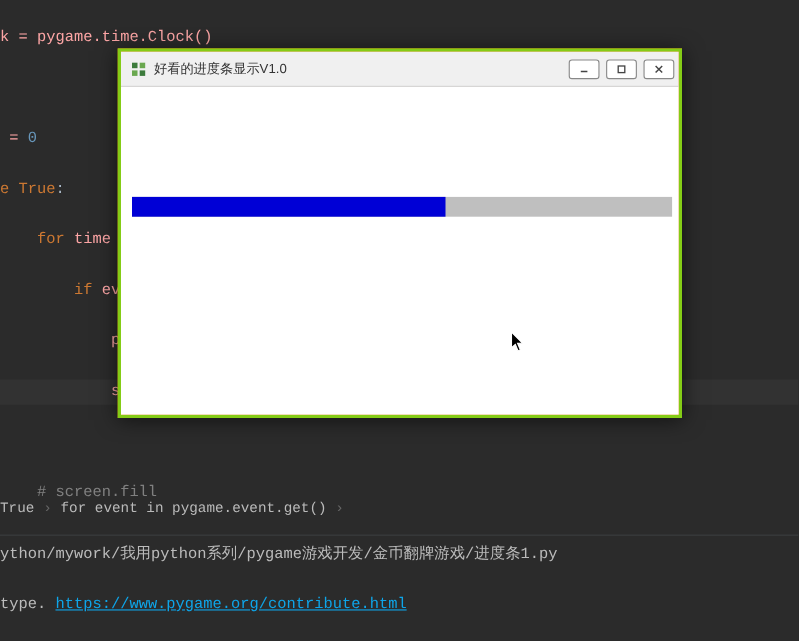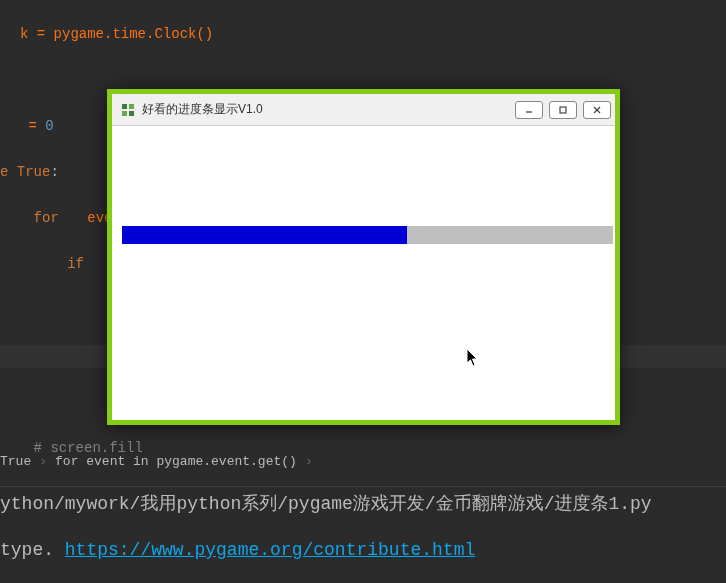--- a/index.html
+++ b/index.html
@@ -21,21 +21,21 @@
     height: 440px;
     padding-top: 0;
     line-height: 23px;
     white-space: pre;
   }
   .code-line { padding-left: 0; height: 23px; }
   .hl-line { background: #323232; }
   .kw  { color: #cc7832; }
   .num { color: #6897bb; }
   .cmt { color: #808080; }
-  .ident { color: #f97316; margin-left: 20px; }
+  .ident { color: #fca5a5; }
   .op  { color: #a9b7c6; }
 
   
   .breadcrumbs {
     position: absolute;
     top: 448px;
     left: 0;
     width: 726px;
     height: 26px;
     color: #9aa0a6;
@@ -51,37 +51,36 @@
   
   .console {
     position: absolute;
     top: 486px;
     left: 0;
     width: 726px;
     height: 97px;
     background: #2b2b2b;
     border-top: 1px solid #3c3f41;
     color: #bbbbbb;
-    font-size: 18px;
+    font-size: 14px;
     line-height: 23px;
     padding-top: 6px;
   }
   .console a { color: #0ea5e9; text-decoration: underline; }
 
   
   .pg-window {
     position: absolute;
     top: 44px;
     left: 107px;
     width: 513px;
     height: 336px;
     background: #f97316;
     box-shadow: 0 2px 18px rgba(0,0,0,.6);
-    border: 5px solid #84cc16;
-    margin-top: 45px;
+    border: 3px solid #84cc16;
   }
   .pg-titlebar {
     height: 32px;
     background: #f0f0f0;
     border-bottom: 1px solid #d0d0d0;
     display: flex;
     align-items: center;
     padding: 0 4px 0 8px;
     font-family: "Microsoft YaHei", "SimSun", sans-serif;
     font-size: 12px;
@@ -134,21 +133,21 @@
   }
 </style>
 </head>
 <body>
 
 <div class="editor">
 <div class="code-line"><span class="ident">k = pygame.time.Clock()</span></div>
 <div class="code-line"></div>
 <div class="code-line"><span class="ident"> = </span><span class="num">0</span></div>
 <div class="code-line"><span class="kw">e True</span><span class="op">:</span></div>
-<div class="code-line">    <span class="kw">for</span><span class="ident"> event </span><span class="kw">in</span><span class="ident"> p</span></div>
+<div class="code-line">    <span class="kw">for</span><span class="ident"> time </span><span class="kw">in</span><span class="ident"> p</span></div>
 <div class="code-line">        <span class="kw">if</span><span class="ident"> event.t</span></div>
 <div class="code-line"><span class="ident">            pygame</span></div>
 <div class="code-line hl-line"><span class="ident">            sys.e</span></div>
 <div class="code-line"></div>
 <div class="code-line"><span class="cmt">    # screen.fill</span></div>
 <div class="code-line"><span class="ident">    pygame.draw.r</span></div>
 <div class="code-line"><span class="ident">    pygame.draw.r</span></div>
 
 
 

